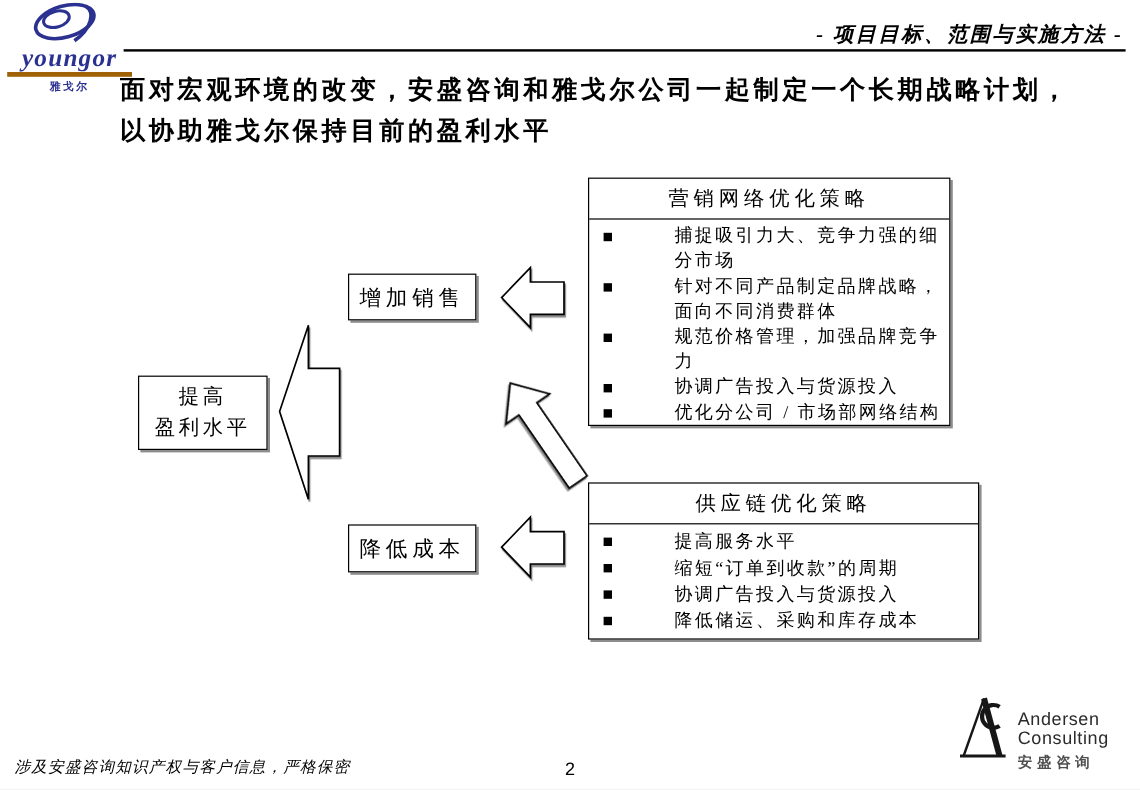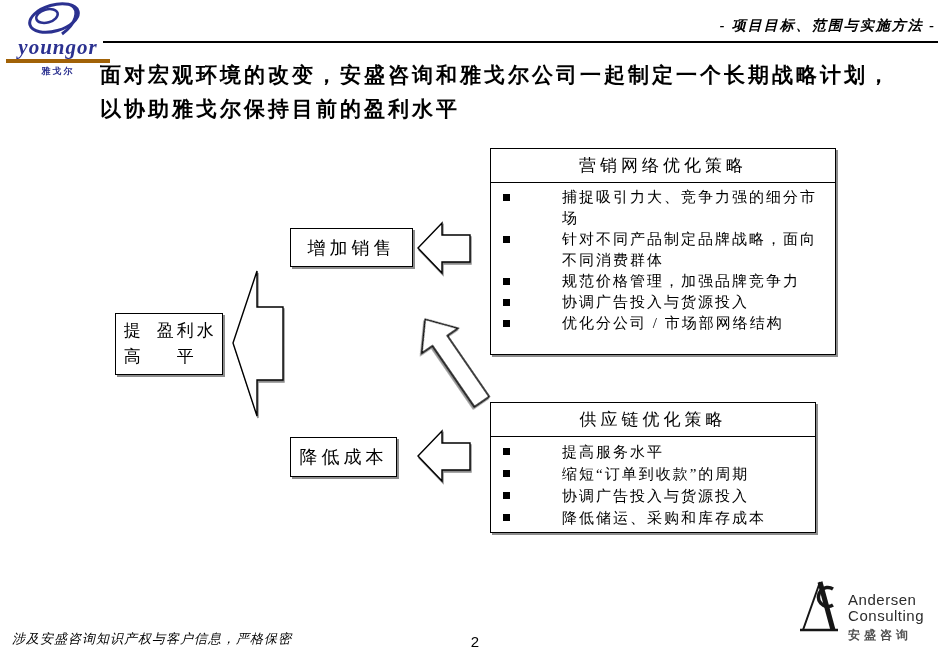--- a/index.html
+++ b/index.html
@@ -13,38 +13,38 @@
   .logo-block { position:absolute; left:6px; top:2px; width:104px; text-align:center; }
   .logo-word {
     font-family:"Liberation Serif", serif; font-style:italic; font-weight:bold;
     font-size:21px; color:#2b3190; letter-spacing:1px; line-height:20px;
     border-bottom:4px solid #a16207; padding-bottom:2px; margin-top:-3px;
   }
   .logo-sub { font-size:9px; color:#2b3190; font-weight:bold; letter-spacing:2px; margin-top:2px; }
   .header-rule { position:absolute; left:103px; top:41px; width:835px; border-top:2px solid #000; }
   .section-label {
     position:absolute; top:17px; right:14px; font-weight:bold; font-style:italic;
-    font-size:14px; letter-spacing:2px;
+    font-size:17px; letter-spacing:2px;
   }
   
   .title {
     position:absolute; left:100px; top:58px; width:835px;
     font-size:21px; font-weight:bold; letter-spacing:3px; line-height:34px;
   }
   
   .dbox {
     position:absolute; background:#fff; border:1.5px solid #000;
     box-shadow:2px 2px 0 rgba(80,80,80,0.65);
   }
   .center-flex { display:flex; align-items:center; justify-content:center; text-align:center; }
-  .goal-box    { left:115px; top:313px; width:108px; height:62px; font-size:17px; letter-spacing:3px; line-height:26px; }
-  .sales-box   { left:290px; top:228px; width:123px; height:39px; font-size:18px; letter-spacing:4px; }
+  .goal-box    { left:115px; top:313px; width:108px; height:62px; font-size:17px; letter-spacing:3px; line-height:26px; flex-direction:column; }
+  .sales-box   { left:290px; top:228px; width:107px; height:39px; font-size:18px; letter-spacing:4px; }
   .cost-box    { left:290px; top:437px; width:107px; height:40px; font-size:18px; letter-spacing:4px; }
   .strat-box   { display:flex; flex-direction:column; }
-  .marketing-box { left:490px; top:148px; width:346px; height:207px; }
+  .marketing-box { left:490px; top:148px; width:302px; height:207px; }
   .supply-box    { left:490px; top:402px; width:326px; height:131px; }
   .strat-title {
     border-bottom:1.5px solid #000; text-align:center; font-size:17px;
     letter-spacing:4px; height:34px; line-height:33px; flex:none;
   }
   .strat-body { padding:4px 6px 2px 10px; flex:1; }
   .marketing-box .bullet { line-height:21px; }
   .supply-box   .bullet { line-height:22px; }
   .bullet { display:flex; font-size:15px; letter-spacing:2px;gap:44px; }
   .sq { width:7px; height:7px; background:#000; margin:7px 8px 0 2px; flex:none; }

